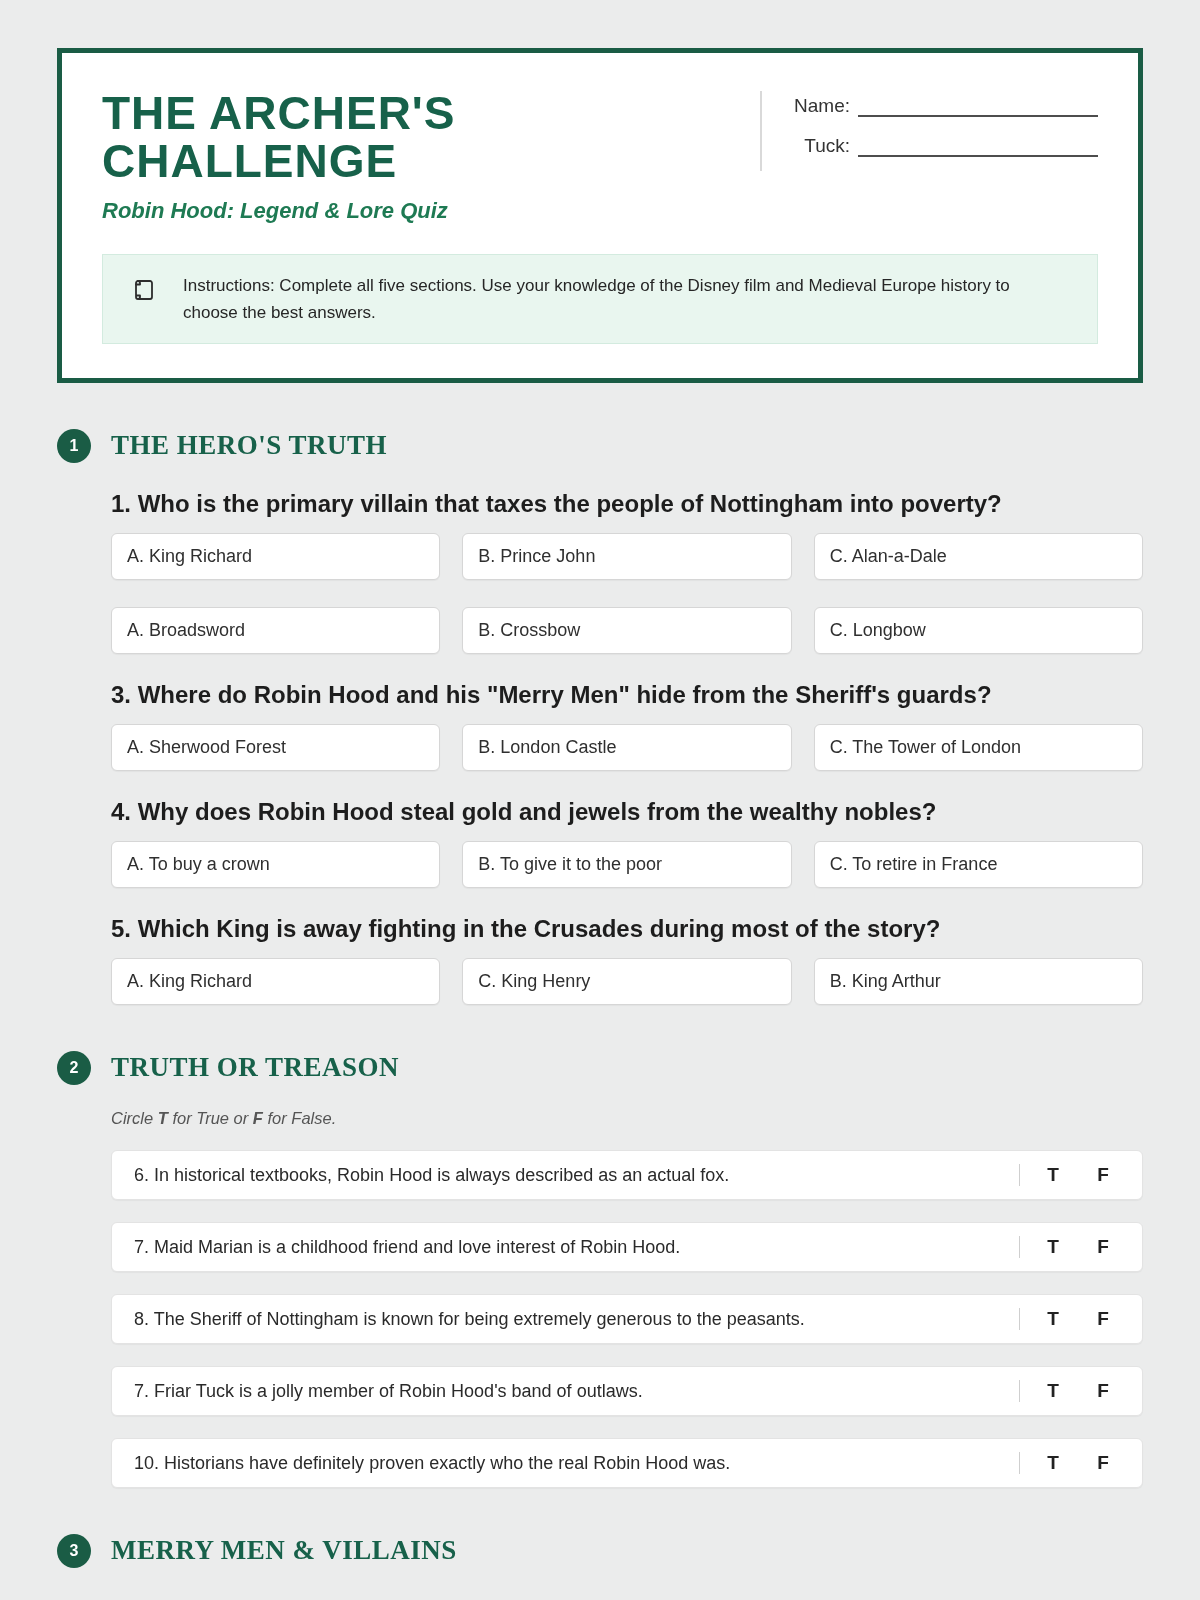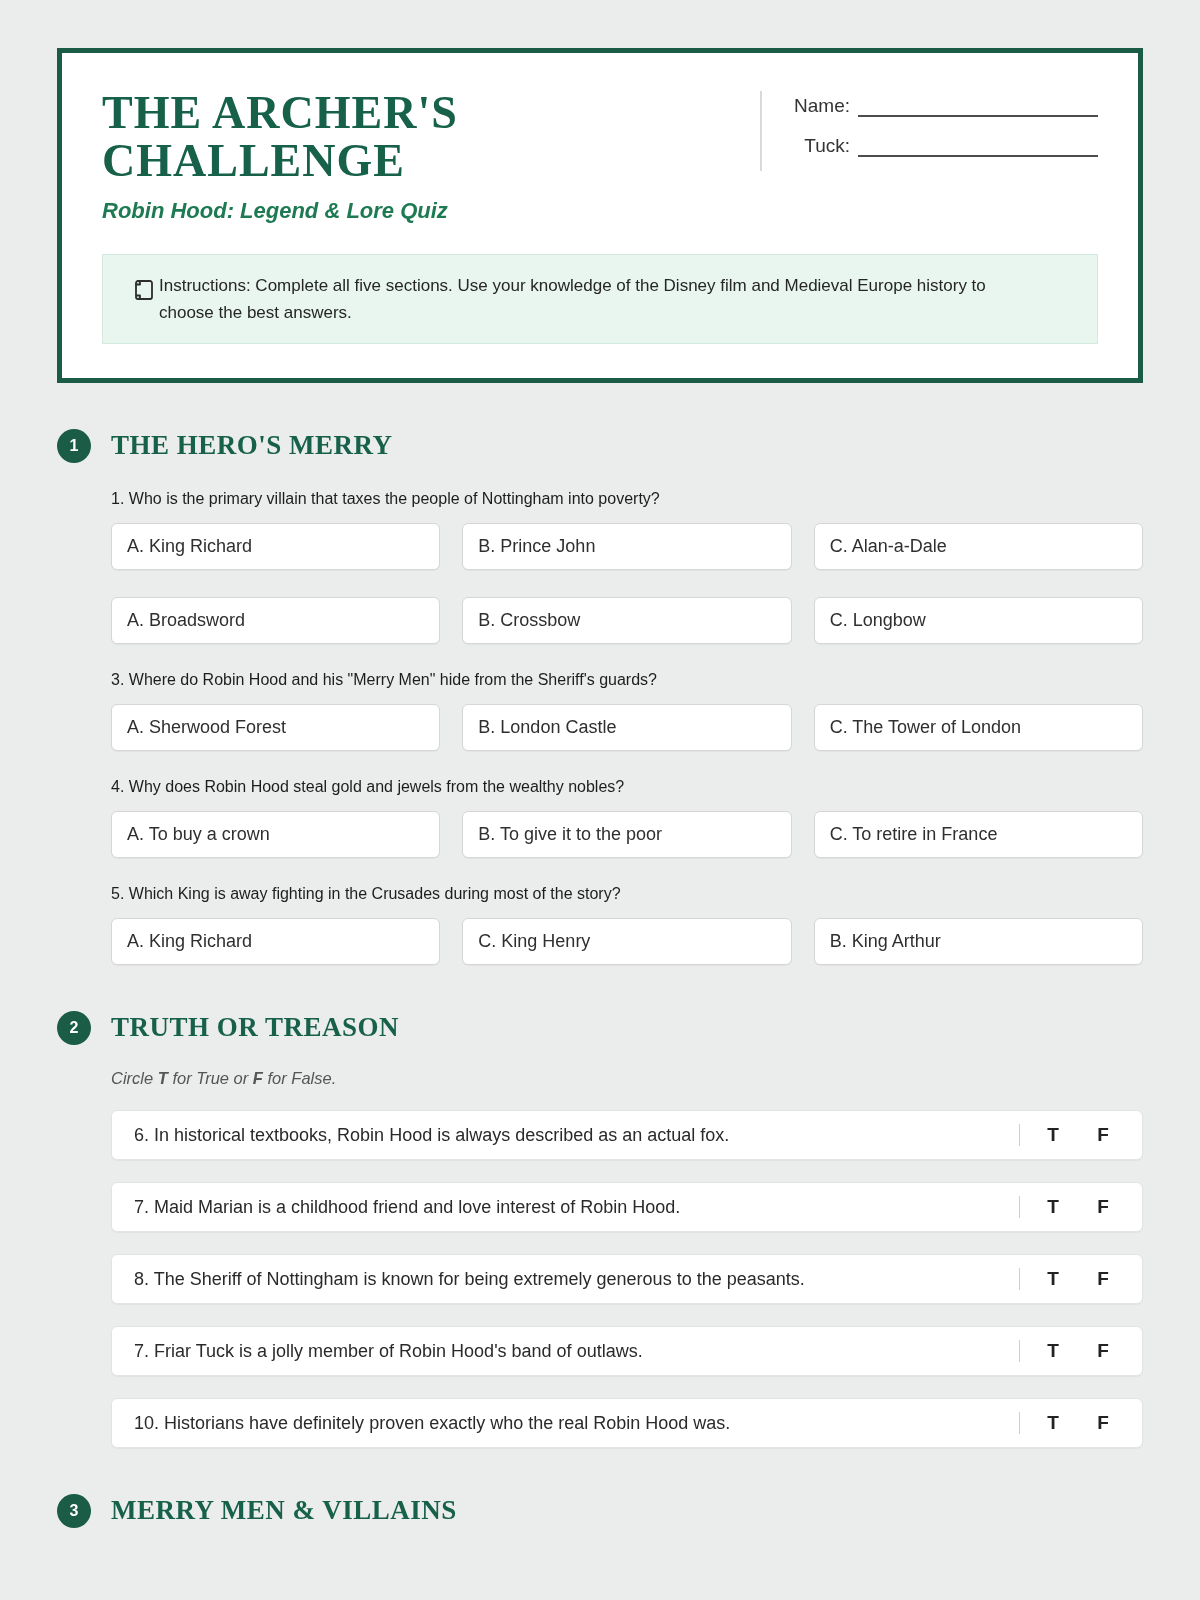--- a/index.html
+++ b/index.html
@@ -14,21 +14,21 @@
 
   
   .header-card {
     background: #ffffff;
     border: 5px solid #1a5c45;
     padding: 36px 40px 34px 40px;
   }
   .header-top { display: flex; align-items: flex-start; }
   .title-block { width: 648px; }
   .title {
-    font-family: Liberation Serif, serif;
+    font-family: Liberation Sans, sans-serif;
     font-weight: bold;
     font-size: 46px;
     line-height: 1.05;
     letter-spacing: 1px;
     color: #17614a;
     margin: 0;
   }
   .subtitle {
     margin-top: 12px;
     font-style: italic;
@@ -41,21 +41,21 @@
   .field-row { display: flex; align-items: flex-end; margin-bottom: 18px; font-size: 19px; color: #333; justify-content: flex-end; }
   .field-label { white-space: nowrap; }
   .field-line { flex: 1; max-width: 240px; border-bottom: 2px solid #4d4d4d; height: 20px; margin-left: 8px; cursor: text; }
 
   .instructions {
     margin-top: 30px;
     background: #e9f6ef;
     border: 1px solid #d3ebdf;
     padding: 17px 22px;
     display: flex;
-    gap: 4px;
+    gap: 28px;
     align-items: flex-start;
   }
   .scroll-icon { flex: 0 0 auto; margin-top: 6px; margin-left: 6px; }
   .instructions-text { font-size: 17px; line-height: 1.6; color: #262626; max-width: 860px; }
 
   
   .section-head { display: flex; align-items: center; gap: 20px; margin-top: 46px; }
   .badge {
     width: 34px; height: 34px; border-radius: 50%;
     background: #1a5c45; color: #fff;
@@ -67,21 +67,21 @@
     font-family: "Liberation Serif", serif;
     font-weight: bold;
     font-size: 27px;
     letter-spacing: 0.5px;
     color: #17614a;
   }
   .section-body { margin-left: 54px; }
 
   
   .question { margin-top: 27px; }
-  .q-text { font-weight: normal; font-size: 16px; color: #1d1d1d; }
+  .q-text { font-weight: bold; font-size: 24px; color: #1d1d1d; }
   .options { display: grid; grid-template-columns: 1fr 1fr 1fr; gap: 22px; margin-top: 15px; }
   .option {
     background: #fff;
     border: 1px solid #d6d6d6;
     border-radius: 6px;
     padding: 12px 15px;
     font-size: 18px;
     color: #2f2f2f;
     box-shadow: 0 1px 1px rgba(0,0,0,0.04);
     cursor: pointer;
@@ -137,21 +137,21 @@
           <path d="M7 3a2 2 0 0 0-2 2v1.5h4V5a2 2 0 0 0-2-2z"></path>
           <path d="M5 6.5V19a2 2 0 0 0 2 2 2 2 0 0 0 2-2v-1.5H5"></path>
         </svg>
       </span>
       <div class="instructions-text">Instructions: Complete all five sections. Use your knowledge of the Disney film and Medieval Europe history to choose the best answers.</div>
     </div>
   </div>
 
   <div class="section-head">
     <div class="badge">1</div>
-    <div class="section-title">THE HERO'S MERRY</div>
+    <div class="section-title">THE HERO'S TRUTH</div>
   </div>
   <div class="section-body">
 
     <div class="question">
       <div class="q-text">1. Who is the primary villain that taxes the people of Nottingham into poverty?</div>
       <div class="options">
         <div class="option">A. King Richard</div>
         <div class="option">B. Prince John</div>
         <div class="option">C. Alan-a-Dale</div>
       </div>

